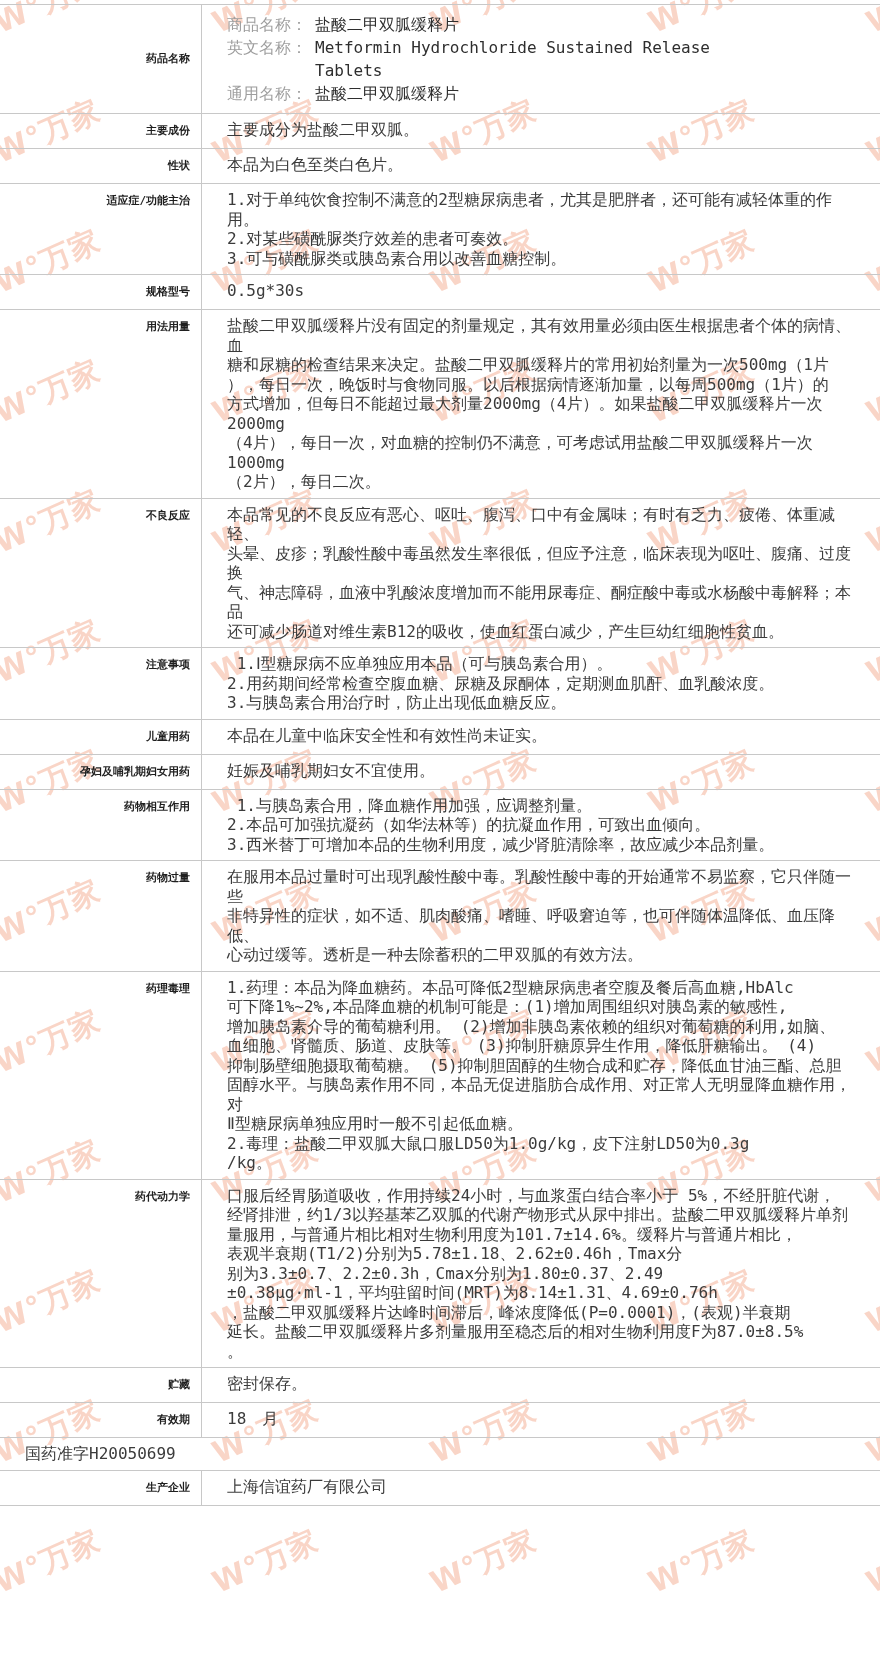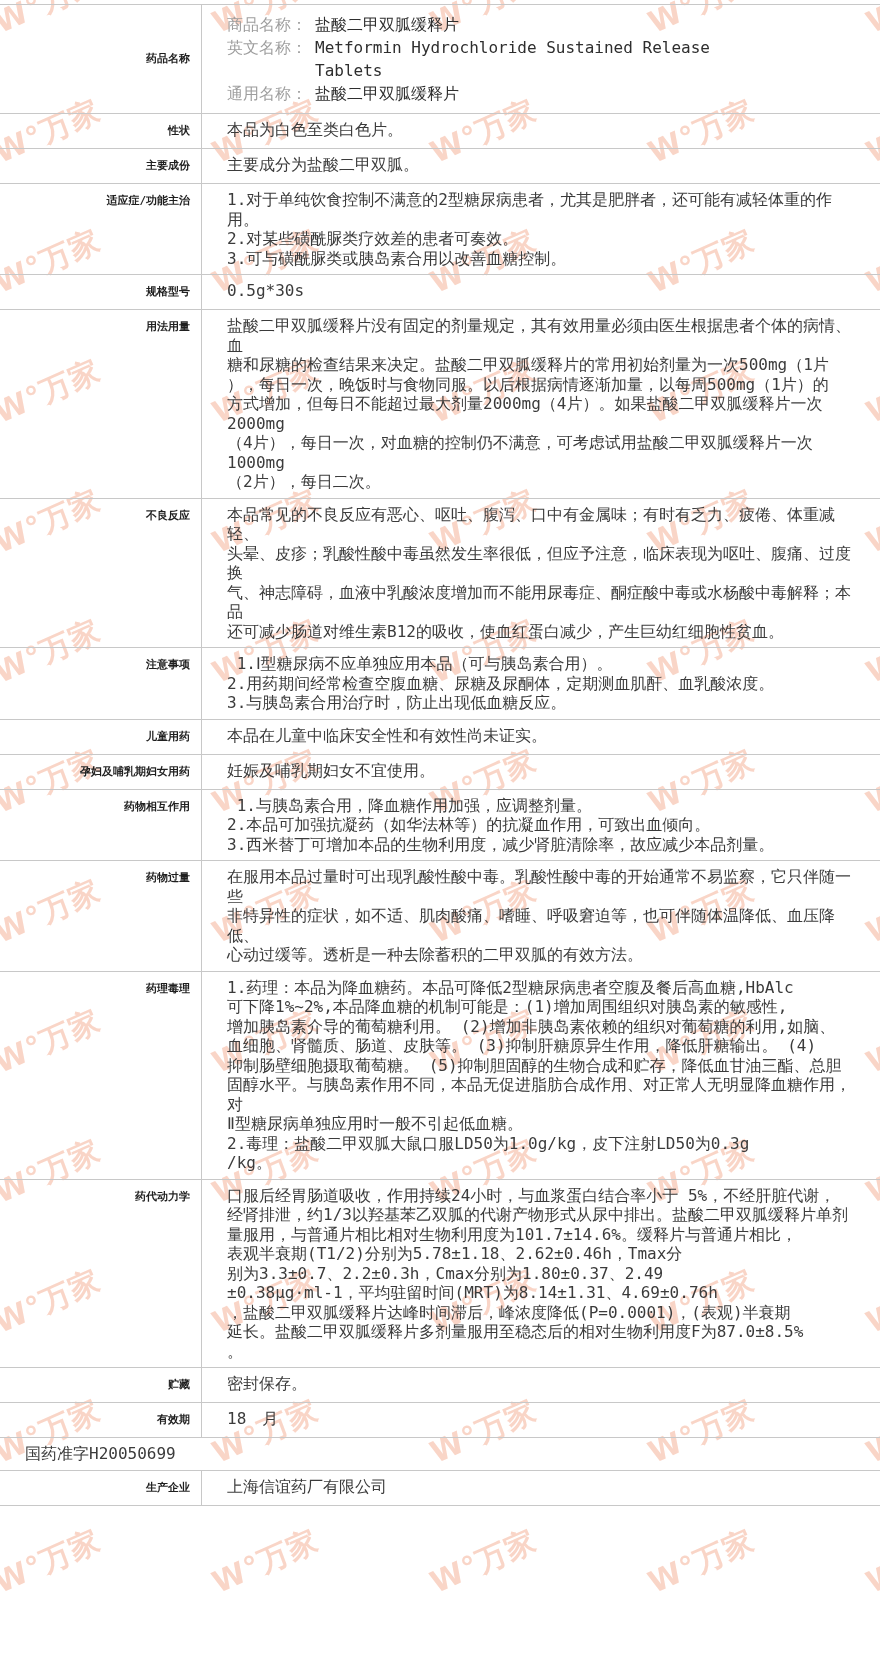--- a/index.html
+++ b/index.html
@@ -122,26 +122,26 @@
 Tablets</span>
       </div>
       <div class="field">
         <span class="flabel">通用名称：</span>
         <span class="fvalue">盐酸二甲双胍缓释片</span>
       </div>
     </div>
   </div>
 
   <div class="row">
+    <div class="label-cell">主要成份</div>
+    <div class="content-cell">主要成分为盐酸二甲双胍。</div>
+  </div>
+  <div class="row">
     <div class="label-cell">性状</div>
     <div class="content-cell">本品为白色至类白色片。</div>
-  </div>
-  <div class="row">
-    <div class="label-cell">主要成份</div>
-    <div class="content-cell">主要成分为盐酸二甲双胍。</div>
   </div>
   <div class="row">
     <div class="label-cell">适应症/功能主治</div>
     <div class="content-cell">1.对于单纯饮食控制不满意的2型糖尿病患者，尤其是肥胖者，还可能有减轻体重的作
 用。
 2.对某些磺酰脲类疗效差的患者可奏效。
 3.可与磺酰脲类或胰岛素合用以改善血糖控制。</div>
   </div>
   <div class="row">
     <div class="label-cell">规格型号</div>

